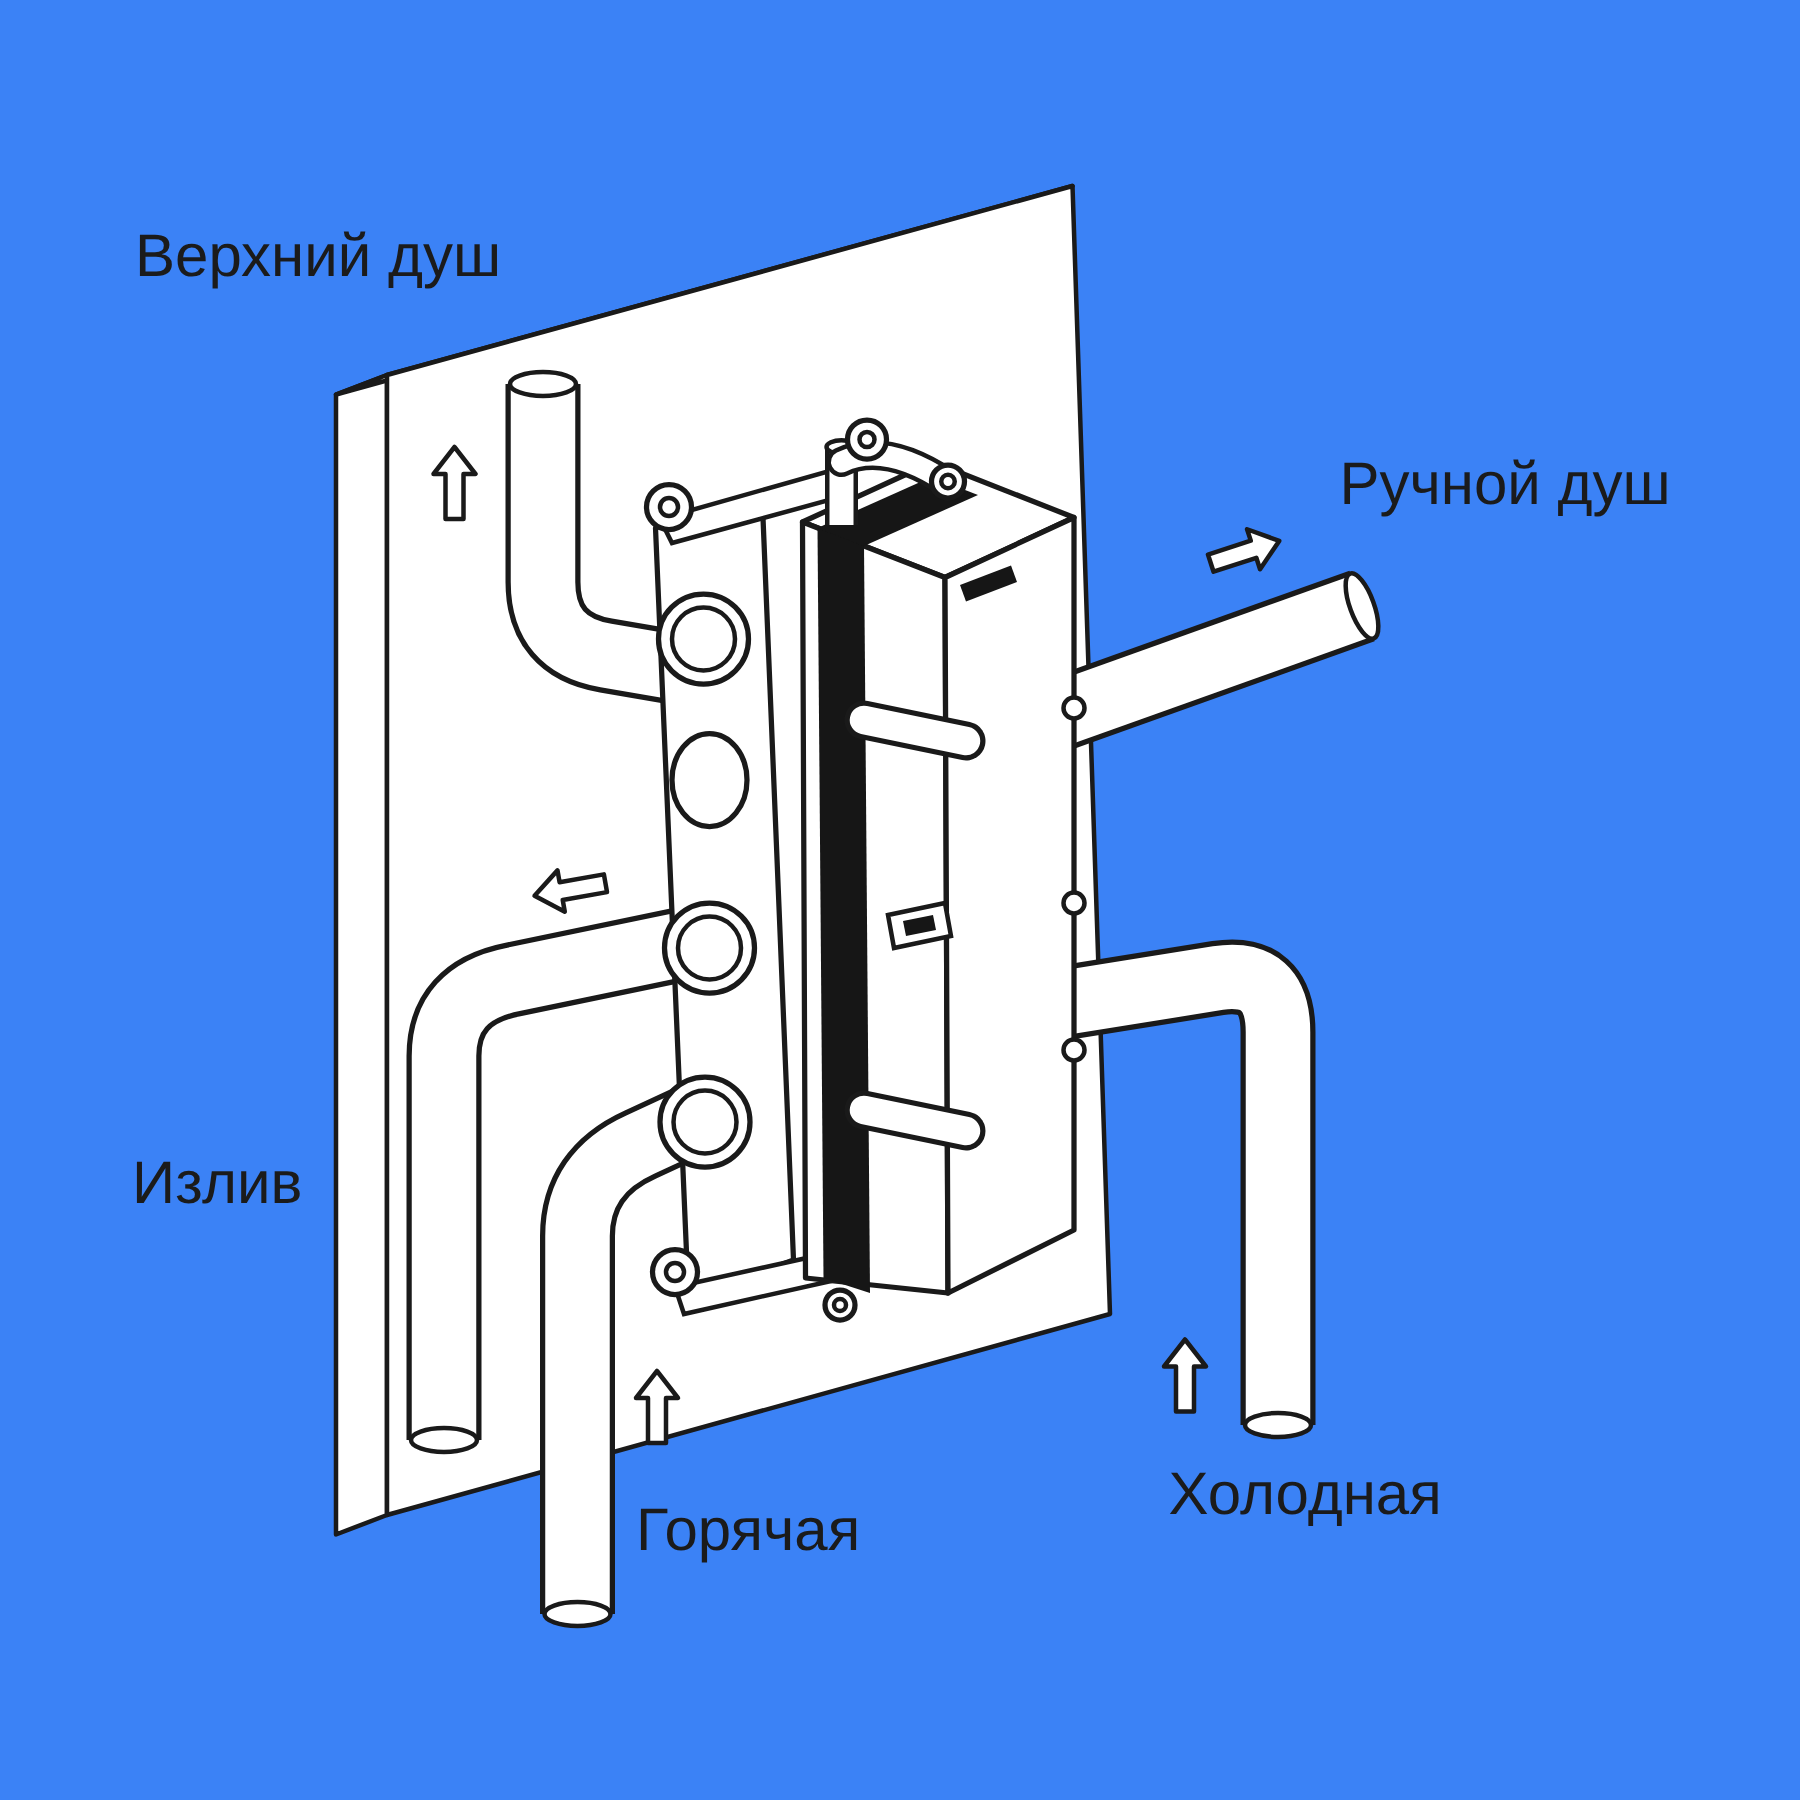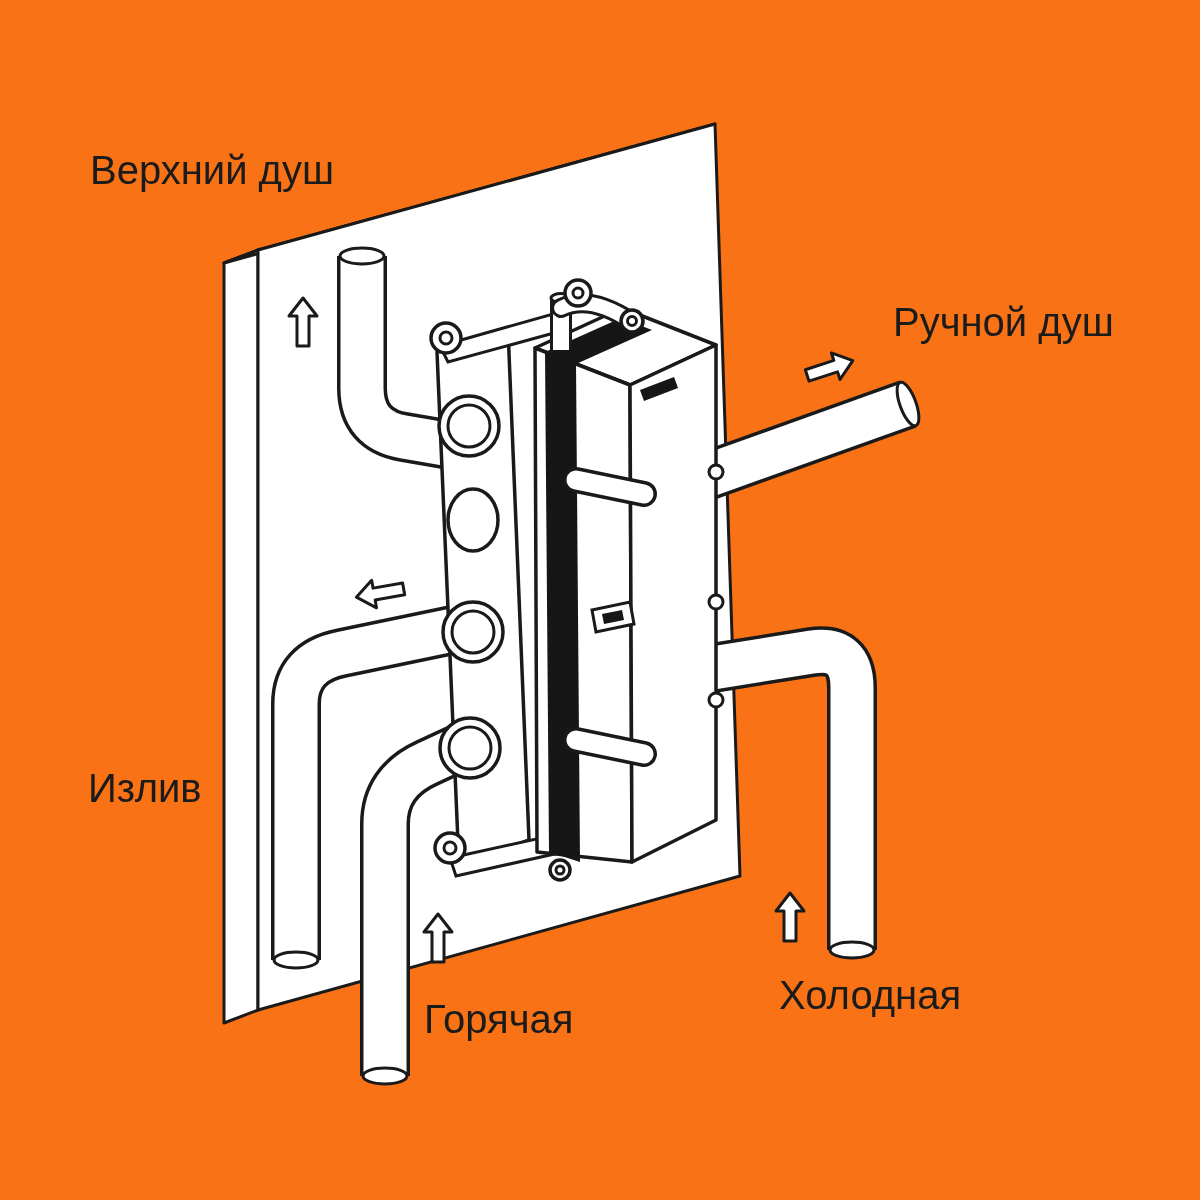--- a/index.html
+++ b/index.html
@@ -1,17 +1,17 @@
 <!DOCTYPE html>
 <html><head>
 <meta charset="utf-8">
 <style>
   html, body { margin: 0; padding: 0; background: #ffffff; }
   .canvas {
-    width: 1200px; height: 1200px; background: #f97316;
+    width: 1200px; height: 1200px; background: #3b82f6;
     position: relative; overflow: hidden;
     font-family: "Liberation Sans", sans-serif;
   }
   svg { display: block; }
   svg text { font-family: "Liberation Sans", sans-serif; }
 
   .face   { fill: #ffffff; stroke: #1a1a1a; stroke-width: 3; stroke-linejoin: round; }
   .part   { fill: #ffffff; stroke: #1a1a1a; stroke-width: 3.5; stroke-linejoin: round; }
   .thin   { fill: #ffffff; stroke: #1a1a1a; stroke-width: 3; }
   .dark   { fill: #161616; stroke: none; }

